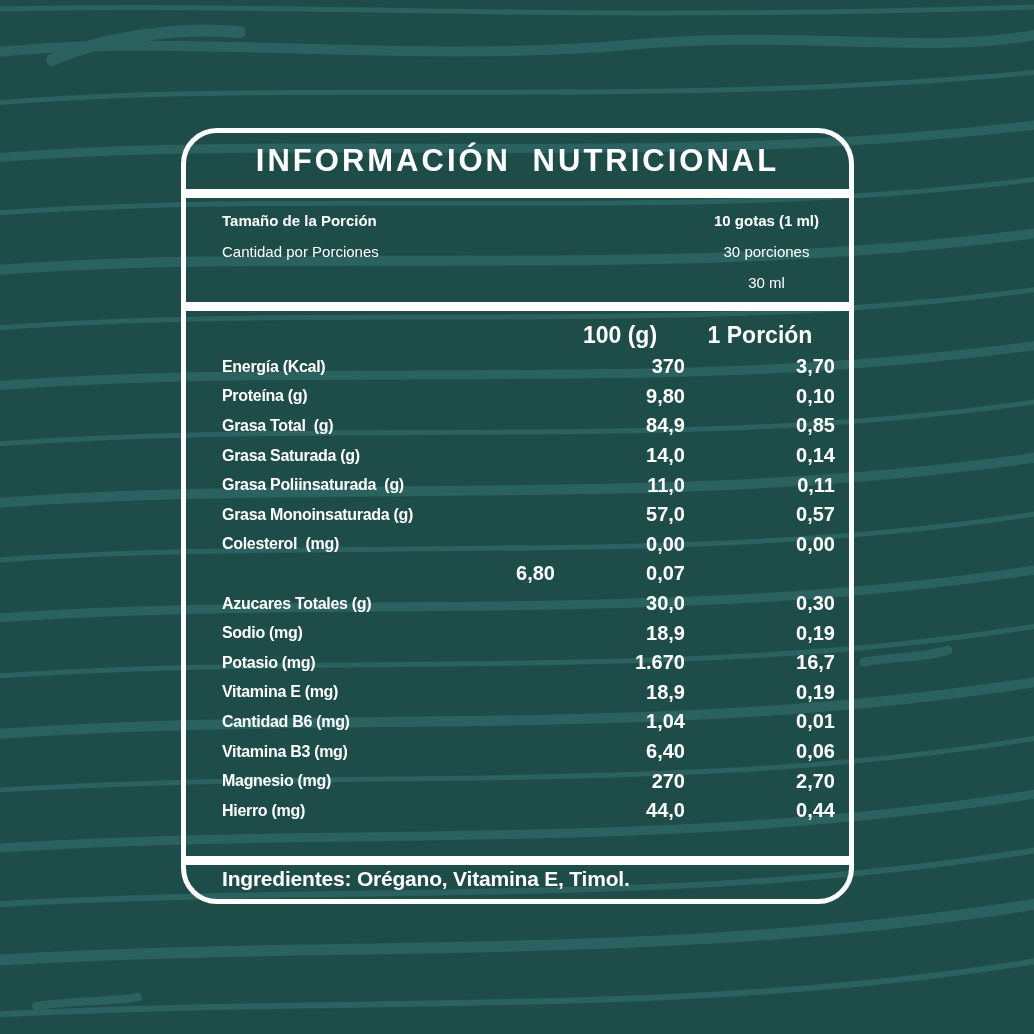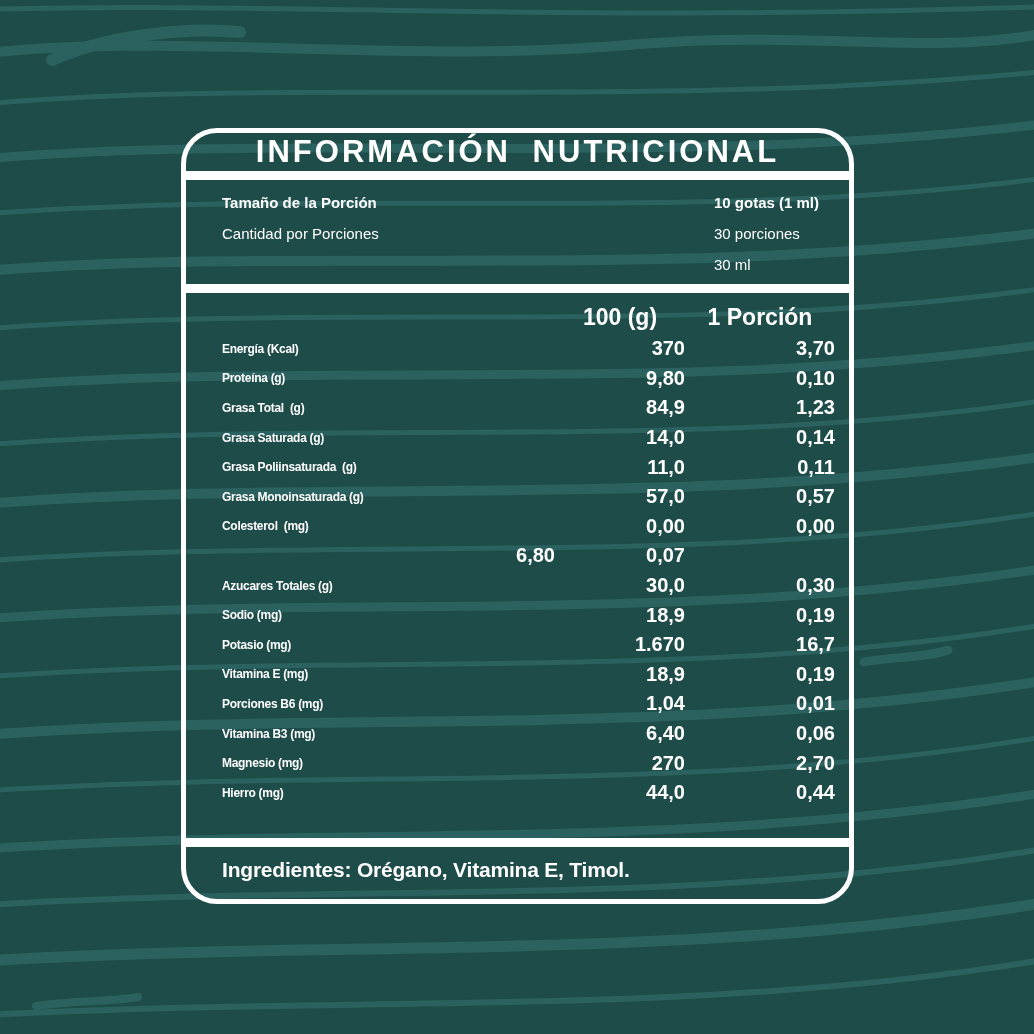--- a/index.html
+++ b/index.html
@@ -12,49 +12,49 @@
   .stage { position:absolute; inset:0; }
   .waves { position:absolute; left:0; top:0; }
 
   .panel {
     position:absolute; left:181px; top:128px; width:673px; height:776px;
     box-sizing:border-box; border:5px solid #FFFFFF; border-radius:36px;
     display:flex; flex-direction:column;
   }
   .hr { height:9px; background:#FFFFFF; flex:none; }
 
-  .title-sec { height:38px; flex:none; display:flex; align-items:center; justify-content:center; }
+  .title-sec { height:56px; flex:none; display:flex; align-items:center; justify-content:center; }
   .title {
     font-size:31px; font-weight:bold; letter-spacing:3px; word-spacing:10px;
     white-space:nowrap;
   }
 
   .serving-sec {
     height:104px; flex:none; box-sizing:border-box;
     padding:7px 30px 0 36px;
     display:flex; justify-content:space-between;
     font-size:15px; line-height:31px;
   }
   .serv-left { text-align:left; }
-  .serv-right { text-align:left; }
+  .serv-right { text-align:center; }
   .bold { font-weight:bold; }
 
   .table-sec {
     height:545px; flex:none; box-sizing:border-box;
     padding:8px 14px 0 36px;
     display:flex; flex-direction:column;
   }
   .t-row {
     display:grid; grid-template-columns:1fr 130px 150px;
     align-items:center; height:29.6px; flex:none;
   }
   .t-head { height:33px; font-size:23px; font-weight:bold; }
   .t-head span { text-align:center; white-space:nowrap; }
   .t-label {
-    font-size:12px; font-weight:bold; letter-spacing:-0.3px;
+    font-size:16px; font-weight:bold; letter-spacing:-0.3px;
     white-space:pre; overflow:visible;
   }
   .t-val { font-size:20px; font-weight:bold; text-align:right; white-space:nowrap; }
 
   .footer-sec {
     flex:1; display:flex; align-items:center;
     box-sizing:border-box; padding:0 20px 6px 36px;
   }
   .ingredients { font-size:21px; font-weight:bold; letter-spacing:-0.2px; white-space:nowrap; }
 </style>
@@ -127,21 +127,21 @@
 
   <div class="t-row">
     <span class="t-label">Proteína (g)</span>
     <span class="t-val">9,80</span>
     <span class="t-val">0,10</span>
   </div>
 
   <div class="t-row">
     <span class="t-label">Grasa Total  (g)</span>
     <span class="t-val">84,9</span>
-    <span class="t-val">1,23</span>
+    <span class="t-val">0,85</span>
   </div>
 
   <div class="t-row">
     <span class="t-label">Grasa Saturada (g)</span>
     <span class="t-val">14,0</span>
     <span class="t-val">0,14</span>
   </div>
 
   <div class="t-row">
     <span class="t-label">Grasa Poliinsaturada  (g)</span>
@@ -185,21 +185,21 @@
   </div>
 
 
   <div class="t-row">
     <span class="t-label">Vitamina E (mg)</span>
     <span class="t-val">18,9</span>
     <span class="t-val">0,19</span>
   </div>
 
   <div class="t-row">
-    <span class="t-label">Porciones B6 (mg)</span>
+    <span class="t-label">Cantidad B6 (mg)</span>
     <span class="t-val">1,04</span>
     <span class="t-val">0,01</span>
   </div>
 
   <div class="t-row">
     <span class="t-label">Vitamina B3 (mg)</span>
     <span class="t-val">6,40</span>
     <span class="t-val">0,06</span>
   </div>
 

